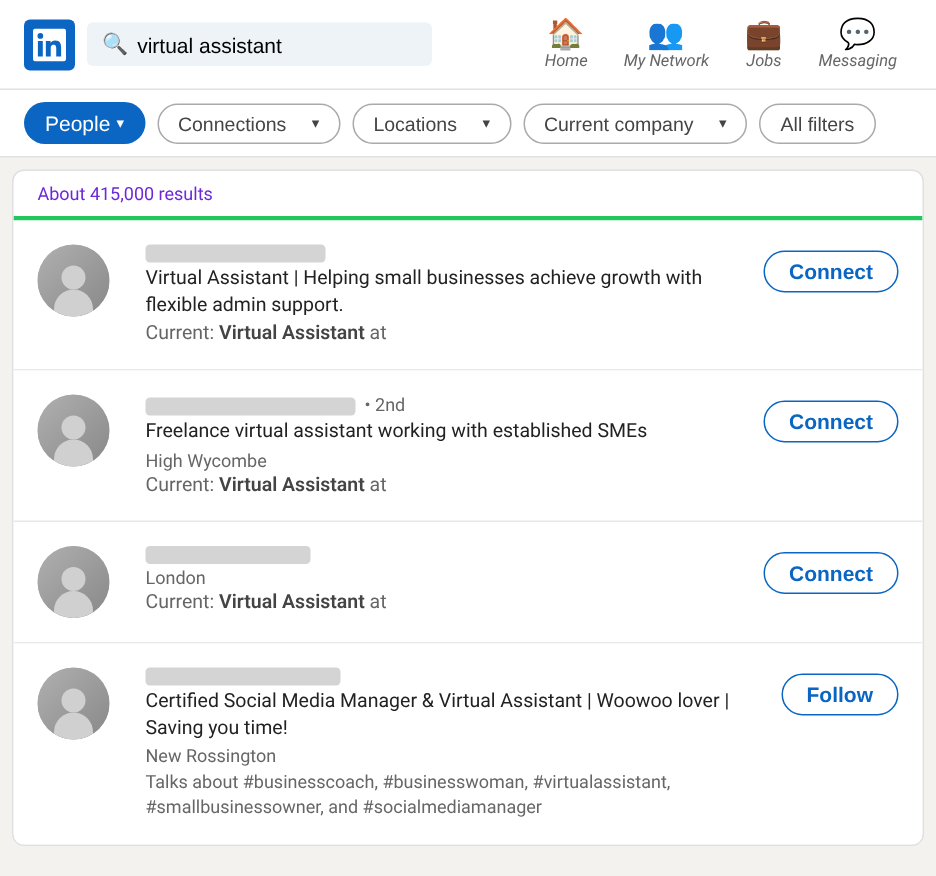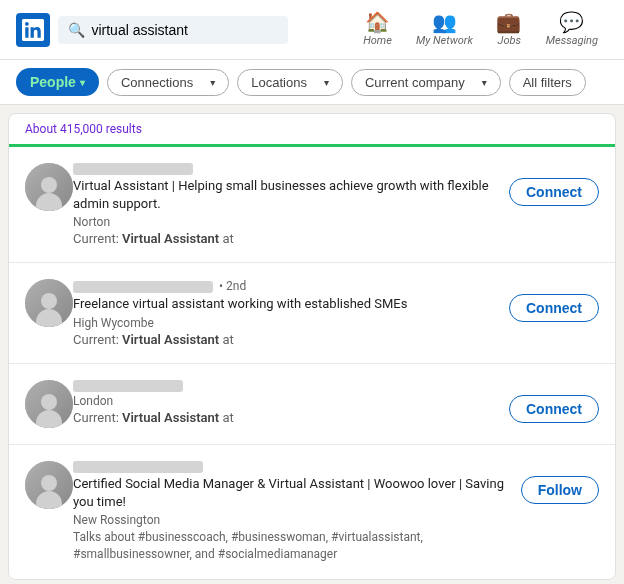--- a/index.html
+++ b/index.html
@@ -60,27 +60,27 @@
       background: #fff;
       padding: 8px 16px;
       display: flex;
       align-items: center;
       gap: 8px;
       border-bottom: 1px solid #e0e0e0;
       flex-wrap: wrap;
     }
     .btn-people {
       background: #0a66c2;
-      color: #86efac;
+      color: #ffffff;
       border: none;
       border-radius: 16px;
       padding: 6px 14px;
       font-size: 14px;
       cursor: pointer;
-      font-weight: 700;
+      font-weight: 400;
       display: flex; align-items: center; gap: 4px;
     }
     .btn-people .chevron { font-size: 10px; }
     .btn-filter {
       background: #fff;
       color: #444;
       border: 1.5px solid #aaa;
       border-radius: 16px;
       padding: 5px 13px;
       font-size: 13px;
@@ -103,21 +103,21 @@
       color: #6d28d9;
       border-bottom: 3px solid #22c55e;
     }
 
     
     .person-card {
       display: flex;
       align-items: flex-start;
       padding: 16px;
       border-bottom: 1px solid #e8e8e8;
-      gap: 0;
+      gap: 24px;
       background: #fff;
     }
     .person-card:last-child { border-bottom: none; }
     .avatar {
       width: 48px; height: 48px;
       border-radius: 50%;
       background: #c0c0c0;
       flex-shrink: 0;
       overflow: hidden;
       display: flex; align-items: center; justify-content: center;
@@ -185,21 +185,21 @@
     .action-btn {
       flex-shrink: 0;
       padding: 5px 16px;
       border-radius: 16px;
       font-size: 14px;
       font-weight: 600;
       cursor: pointer;
       background: #fff;
       color: #0a66c2;
       border: 1.5px solid #0a66c2;
-      margin-top: 15px;
+      margin-top: 4px;
       align-self: flex-start;
     }
   </style>
 </head>
 <body>
 
 <nav class="top-nav">
   <div class="linkedin-logo">
     <svg viewBox="0 0 24 24" xmlns="http://www.w3.org/2000/svg">
       <path d="M20.447 20.452h-3.554v-5.569c0-1.328-.027-3.037-1.852-3.037-1.853 0-2.136 1.445-2.136 2.939v5.667H9.351V9h3.414v1.561h.046c.477-.9 1.637-1.85 3.37-1.85 3.601 0 4.267 2.37 4.267 5.455v6.286zM5.337 7.433a2.062 2.062 0 0 1-2.063-2.065 2.064 2.064 0 1 1 2.063 2.065zm1.782 13.019H3.555V9h3.564v11.452zM22.225 0H1.771C.792 0 0 .774 0 1.729v20.542C0 23.227.792 24 1.771 24h20.451C23.2 24 24 23.227 24 22.271V1.729C24 .774 23.2 0 22.222 0h.003z"></path>
@@ -260,21 +260,20 @@
     <div class="avatar">
       <div class="avatar-inner">
           <div class="avatar-silhouette"></div>
         </div>
     </div>
     <div class="person-info">
       <div class="person-name-row">
         <span class="person-name-blur" style="width:120px;"></span>
       </div>
       <div class="person-headline">Virtual Assistant | Helping small businesses achieve growth with flexible admin support.</div>
-      <div class="person-location">Norton</div>
       <div class="person-current">Current: <b>Virtual Assistant</b> at</div>
     </div>
     <button class="action-btn">Connect</button>
   </div>
 
   <div class="person-card">
     <div class="avatar">
       <div class="avatar-inner">
           <div class="avatar-silhouette"></div>
         </div>

